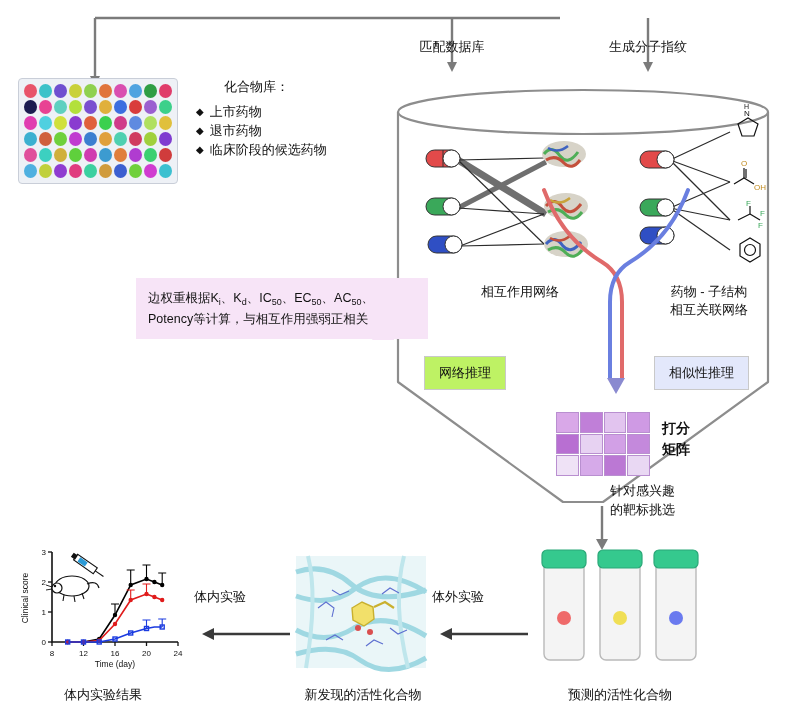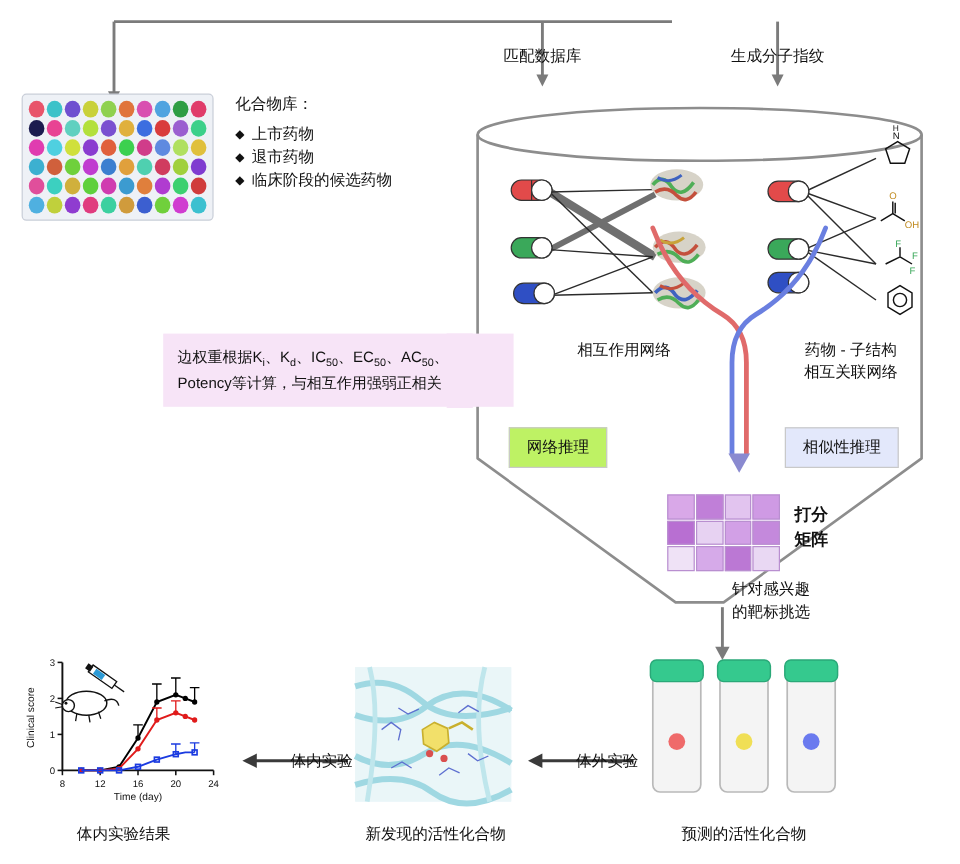--- a/index.html
+++ b/index.html
@@ -53,21 +53,21 @@
     display:grid;grid-template-columns:repeat(4,1fr);grid-template-rows:repeat(3,1fr);
     gap:3px;
   }
   #matrix i{display:block;width:100%;height:100%;border:1px solid #b98fd0;}
 
   
   #clinplot{left:18px;top:546px;width:170px;height:124px;background:#fff;}
   #protein{left:296px;top:556px;width:130px;height:112px;background:#eaf6f8;}
   #vials{left:532px;top:546px;width:176px;height:122px;}
 
-  .arrowlab{font-size:13px;text-align:right;margin-top:37px;}
+  .arrowlab{font-size:13px;text-align:left;}
   .caption{font-size:13px;text-align:center;}
   svg{display:block;overflow:visible;}
 </style>
 </head>
 <body>
 
 <svg class="abs" style="left:0;top:0;width:800px;height:200px;">
 
   <path d="M95,18 L560,18" stroke="#7b7b7b" stroke-width="2.4" fill="none"></path>
   <path d="M95,18 L95,78" stroke="#7b7b7b" stroke-width="2.4" fill="none"></path>
@@ -141,21 +141,21 @@
     <i style="background: rgb(224, 60, 127);"></i>
     <i style="background: rgb(60, 208, 160);"></i>
     <i style="background: rgb(208, 155, 60);"></i>
     <i style="background: rgb(60, 95, 208);"></i>
     <i style="background: rgb(112, 208, 60);"></i>
     <i style="background: rgb(208, 60, 208);"></i>
     <i style="background: rgb(60, 192, 208);"></i>
   </div>
 
 <div class="abs label" style="left:196px;top:78px;width:200px;">
-  <div style="margin-bottom:6px;">化合物库：</div>
+  <div style="margin-bottom:6px;margin-left:28px;">化合物库：</div>
   <span class="bullet">上市药物</span>
   <span class="bullet">退市药物</span>
   <span class="bullet">临床阶段的候选药物</span>
 </div>
 
 <svg class="abs" id="funnel" viewBox="0 0 390 440">
 
   <path d="M10,30 L10,300 L175,420 L215,420 L380,300 L380,30" fill="#ffffff" stroke="#8d8d8d" stroke-width="2.2" stroke-linejoin="round"></path>
 
   <ellipse cx="195" cy="30" rx="185" ry="22" fill="#ffffff" stroke="#8d8d8d" stroke-width="2.2"></ellipse>

